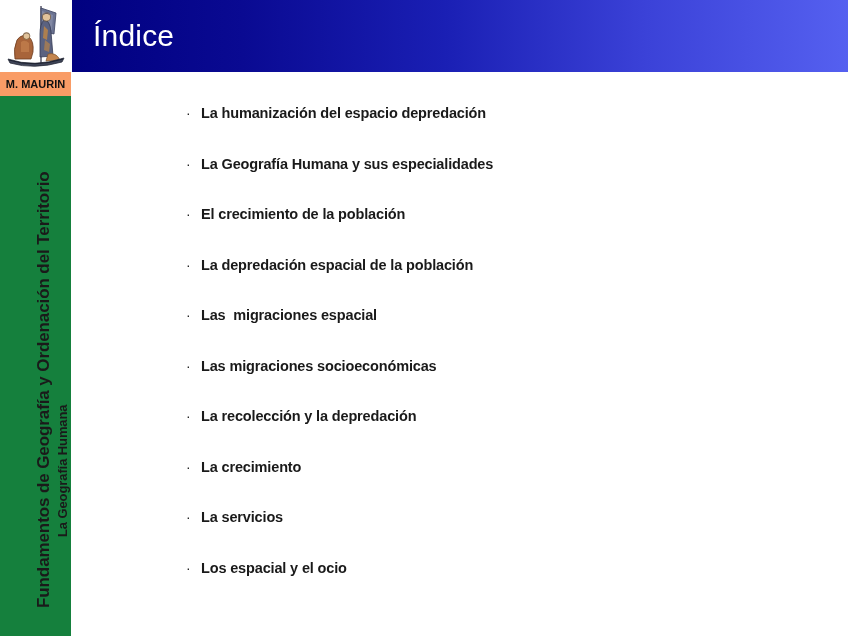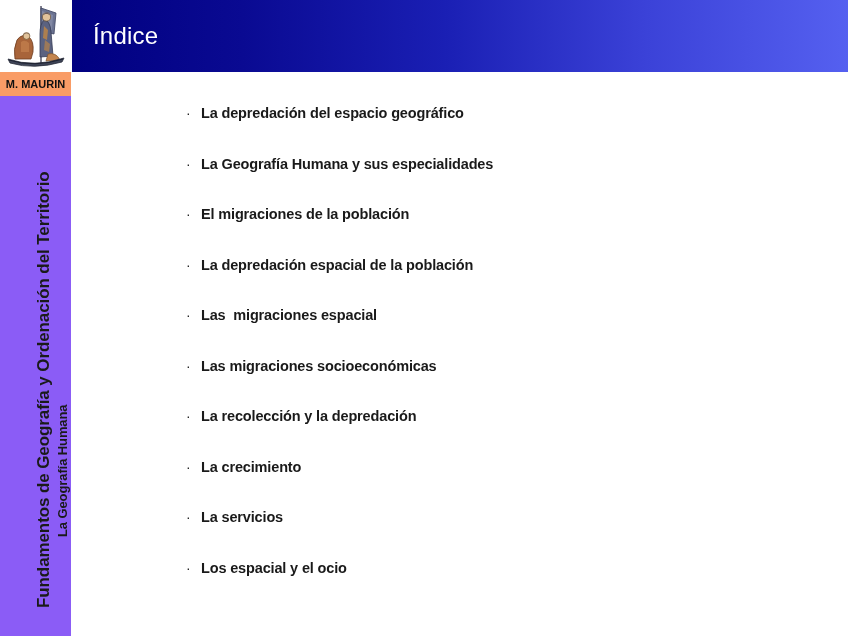--- a/index.html
+++ b/index.html
@@ -27,36 +27,36 @@
     width: 776px;
     height: 72px;
     background: linear-gradient(to right, #000080 0%, #0a0a92 22%, #1a1fb4 48%, #3b42d8 74%, #5560f0 100%);
     overflow: hidden;
   }
 
   #slide-title {
     position: absolute;
     left: 21px;
     top: 18px;
-    font-size: 24px;
+    font-size: 30px;
     font-weight: normal;
     color: #ffffff;
     letter-spacing: 0.2px;
     line-height: 36px;
     white-space: nowrap;
   }
 
   
   #sidebar {
     position: absolute;
     left: 0;
     top: 0;
     width: 71px;
     height: 636px;
-    background: #8b5cf6;
+    background: #15803d;
   }
 
   #logo-box {
     position: absolute;
     left: 0;
     top: 0;
     width: 71px;
     height: 72px;
     background: #ffffff;
     overflow: hidden;
@@ -207,31 +207,31 @@
       <div class="vtext" id="course-title">Fundamentos de Geografía y Ordenación del Territorio</div>
       <div class="vtext" id="course-subtitle">La Geografía Humana</div>
     </div>
 
   </div>
 
   <div id="index-list">
 
     <div class="index-item">
       <span class="bullet-mark">·</span>
-      <span class="index-label">La depredación del espacio geográfico</span>
+      <span class="index-label">La humanización del espacio depredación</span>
     </div>
 
     <div class="index-item">
       <span class="bullet-mark">·</span>
       <span class="index-label">La Geografía Humana y sus especialidades</span>
     </div>
 
     <div class="index-item">
       <span class="bullet-mark">·</span>
-      <span class="index-label">El migraciones de la población</span>
+      <span class="index-label">El crecimiento de la población</span>
     </div>
 
     <div class="index-item">
       <span class="bullet-mark">·</span>
       <span class="index-label">La depredación espacial de la población</span>
     </div>
 
     <div class="index-item">
       <span class="bullet-mark">·</span>
       <span class="index-label">Las  migraciones espacial</span>

